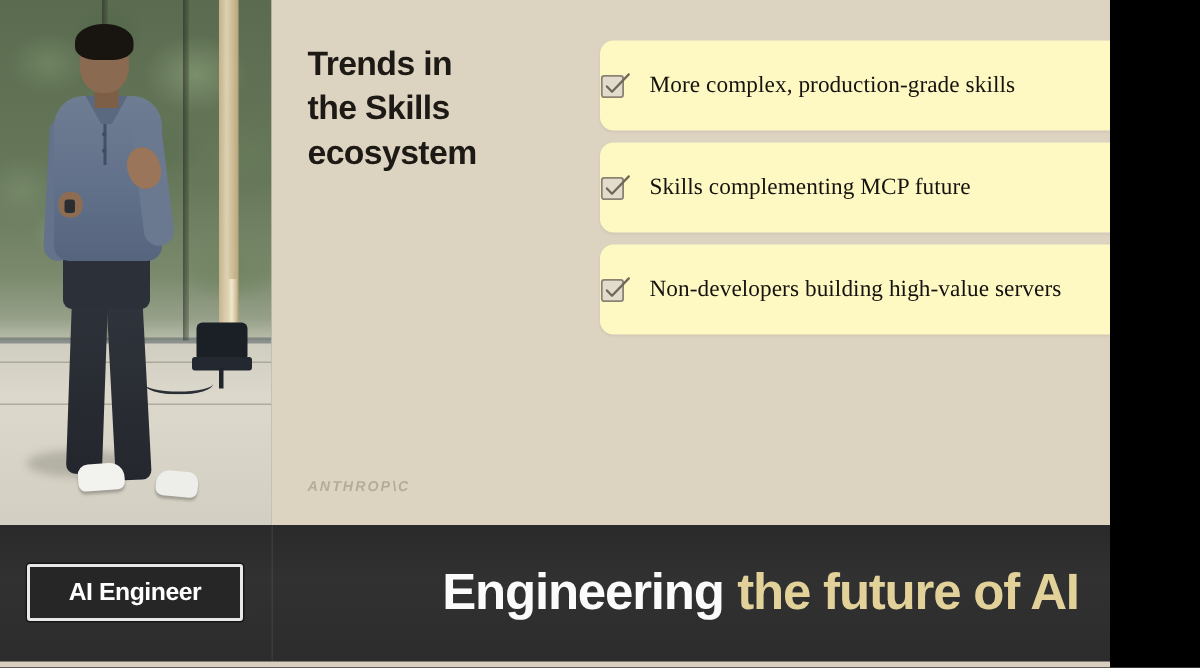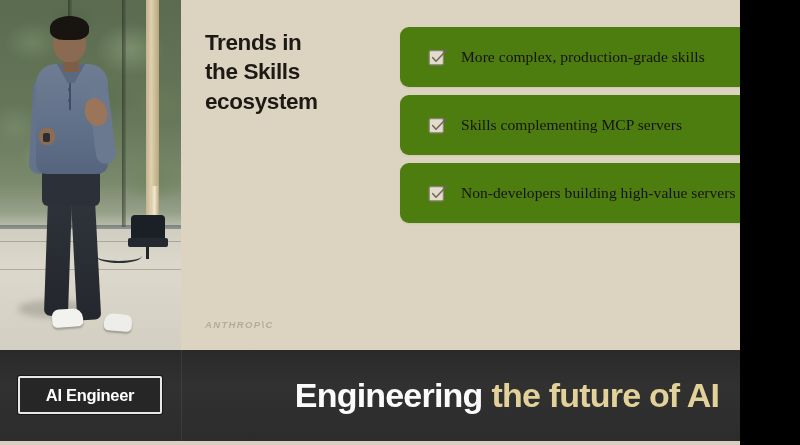--- a/index.html
+++ b/index.html
@@ -275,26 +275,26 @@
   }
   #cards {
     position: absolute;
     left: 219px; top: 27px;
     width: 371px;
     display: flex;
     flex-direction: column;
     gap: 8px;
   }
   .card {
-    background: #4d7c0f;
+    background: #fef9c3;
     border-radius: 9px;
     height: 60px;
     display: flex;
     align-items: center;
-    padding: 0 28px;
+    padding: 0 0;
     box-sizing: border-box;
     box-shadow: 0 1px 2px rgba(90,78,58,.10);
   }
   .check-icon {
     flex: 0 0 auto;
     width: 21px; height: 21px;
     position: relative;
     margin-right: 12px;
   }
   .check-icon svg { display: block; }
@@ -436,21 +436,21 @@
         <span class="card-text">More complex, production-grade skills</span>
       </div>
 
       <div class="card">
         <span class="check-icon">
           <svg width="21" height="21" viewBox="0 0 21 21">
             <rect x="1.2" y="3.6" width="14.2" height="14.2" rx="1.6" fill="#e2dccd" stroke="#8c8273" stroke-width="1.2"></rect>
             <path d="M4.6 10.6 L8.0 14.2 L19.2 2.6" fill="none" stroke="#6f6758" stroke-width="1.5" stroke-linecap="round" stroke-linejoin="round"></path>
           </svg>
         </span>
-        <span class="card-text">Skills complementing MCP servers</span>
+        <span class="card-text">Skills complementing MCP future</span>
       </div>
 
       <div class="card">
         <span class="check-icon">
           <svg width="21" height="21" viewBox="0 0 21 21">
             <rect x="1.2" y="3.6" width="14.2" height="14.2" rx="1.6" fill="#e2dccd" stroke="#8c8273" stroke-width="1.2"></rect>
             <path d="M4.6 10.6 L8.0 14.2 L19.2 2.6" fill="none" stroke="#6f6758" stroke-width="1.5" stroke-linecap="round" stroke-linejoin="round"></path>
           </svg>
         </span>
         <span class="card-text">Non-developers building high-value servers</span>

